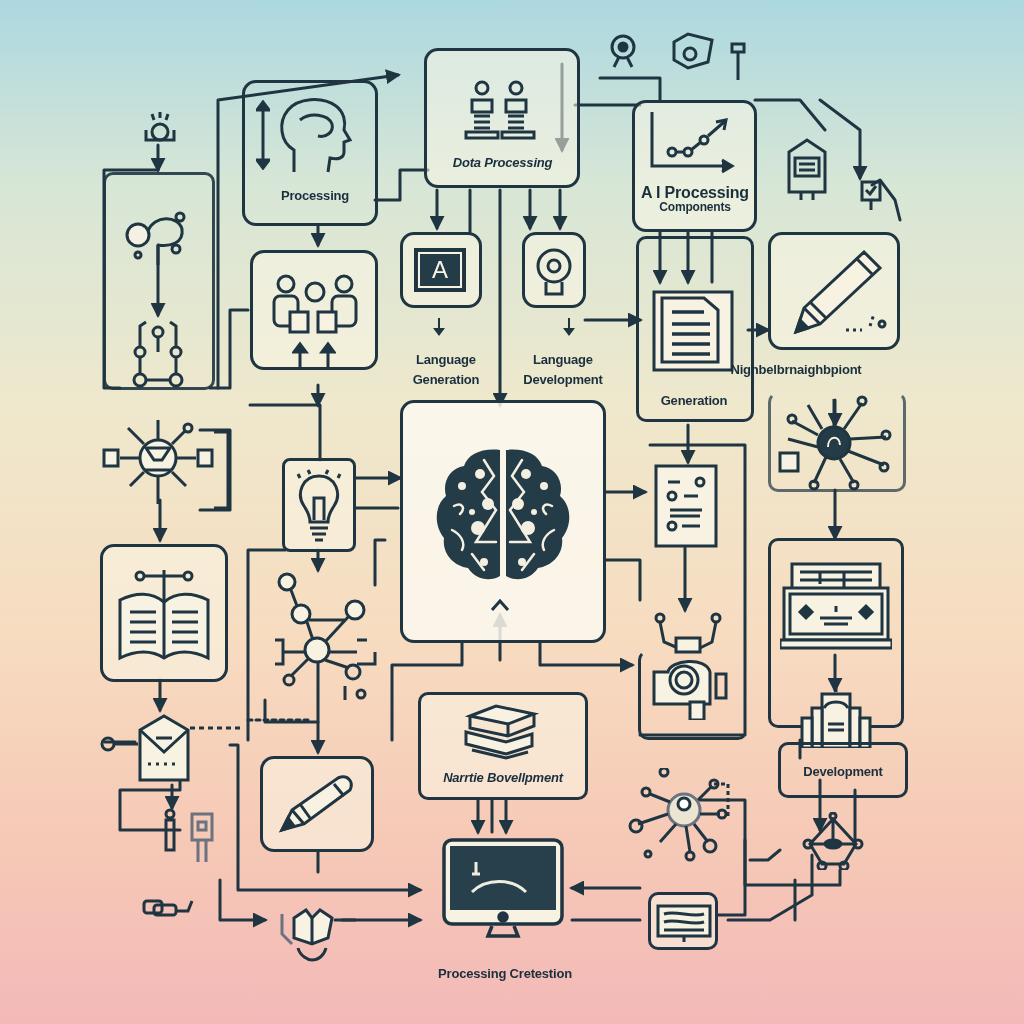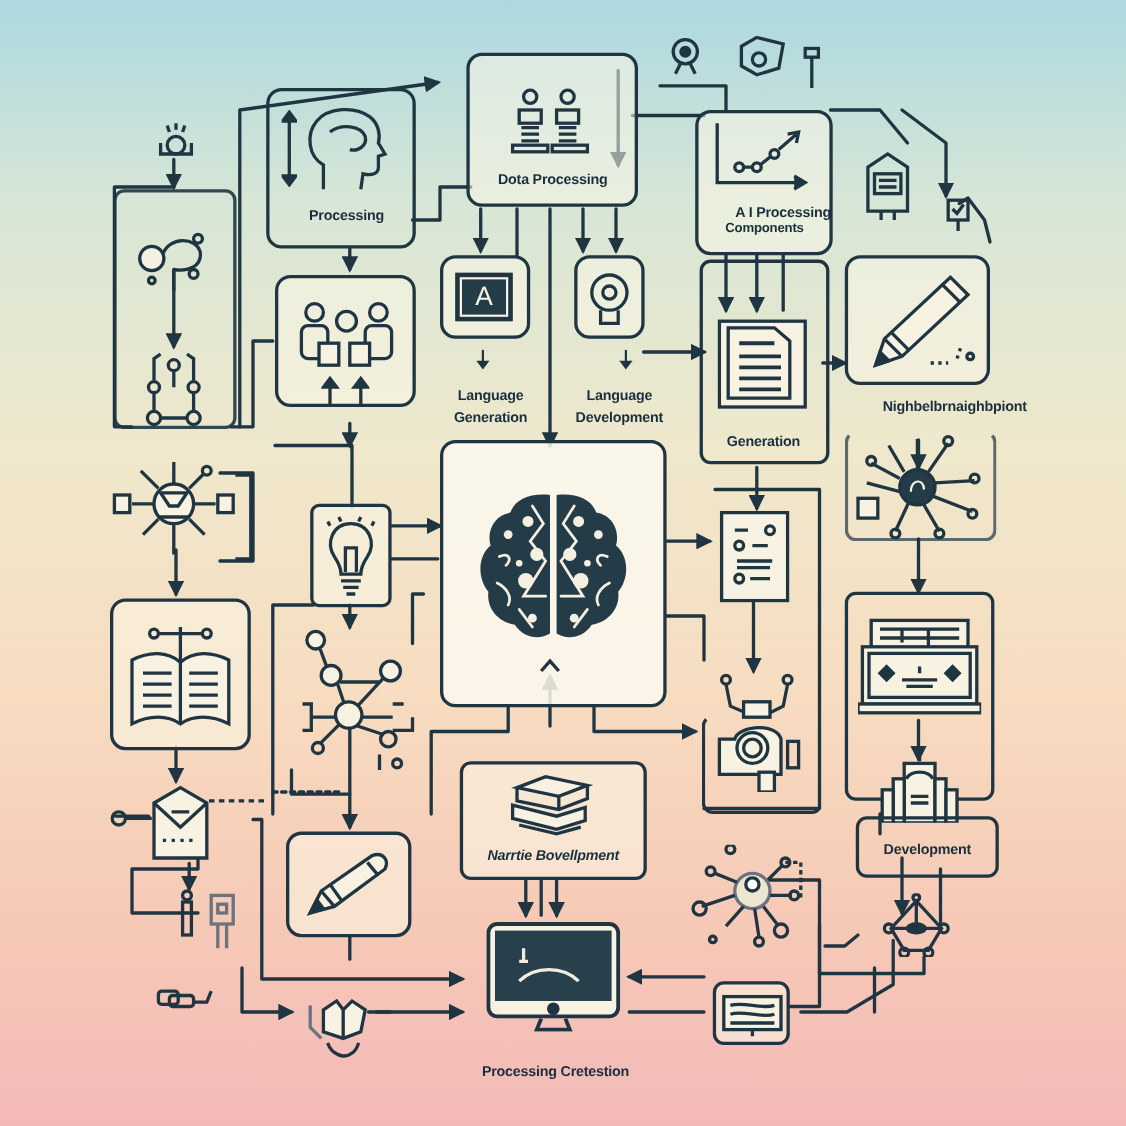--- a/index.html
+++ b/index.html
@@ -113,33 +113,33 @@
 <div class="box" style="left:424px;top:48px;width:156px;height:140px;"></div>
 <svg class="ico" style="left:460px;top:78px" width="80" height="62" viewBox="0 0 80 62" fill="none" stroke="#1f3542" stroke-width="3">
   <circle cx="22" cy="10" r="6"></circle>
     <circle cx="56" cy="10" r="6"></circle>
   <rect x="12" y="22" width="20" height="12"></rect>
     <rect x="46" y="22" width="20" height="12"></rect>
   <path d="M14,38 L30,38 M14,44 L30,44 M14,50 L30,50 M48,38 L64,38 M48,44 L64,44 M48,50 L64,50"></path>
   <rect x="6" y="54" width="32" height="6"></rect>
     <rect x="42" y="54" width="32" height="6"></rect>
 </svg>
-<div class="lbl" style="left:430px;top:155px;width:145px;">Dota Processing</div>
+<div class="lbl" style="left:430px;top:155px;width:145px;font-style:italic;">Dota Processing</div>
 
 <div class="box" style="left:632px;top:100px;width:125px;height:132px;"></div>
 <svg class="ico" style="left:648px;top:108px" width="100" height="70" viewBox="0 0 100 70" fill="none" stroke="#1f3542" stroke-width="3">
   <path d="M4,4 L4,58 L80,58"></path>
     <path d="M74,52 L84,58 L74,64" fill="#1f3542"></path>
   <circle cx="24" cy="44" r="4"></circle>
     <circle cx="40" cy="44" r="4"></circle>
     <circle cx="56" cy="32" r="4"></circle>
   <path d="M28,44 L36,44 M43,42 L53,34 M60,28 L76,14"></path>
     <path d="M68,14 L78,12 L76,22"></path>
 </svg>
-<div class="lbl" style="left:657px;top:185px;width:110px;font-size:13px;">A I Processing</div>
+<div class="lbl" style="left:640px;top:185px;width:110px;font-size:16px;">A I Processing</div>
 <div class="lbl" style="left:640px;top:200px;width:110px;font-size:12px;text-align:center;">Components</div>
 
 <svg class="ico" style="left:606px;top:33px" width="34" height="36" viewBox="0 0 34 36" fill="none" stroke="#1f3542" stroke-width="3">
     <circle cx="17" cy="14" r="11"></circle>
     <circle cx="17" cy="14" r="4" fill="#1f3542"></circle>
     <path d="M8,34 L13,24 M26,34 L21,24"></path>
   </svg>
 <svg class="ico" style="left:668px;top:32px" width="50" height="40" viewBox="0 0 50 40" fill="none" stroke="#1f3542" stroke-width="3">
     <path d="M6,10 L20,2 L44,8 L40,30 L20,36 L6,28z"></path>
     <circle cx="22" cy="22" r="6"></circle>
@@ -228,21 +228,21 @@
 <div class="lbl" style="left:640px;top:393px;width:108px;">Generation</div>
 
 <div class="box" style="left:768px;top:232px;width:132px;height:118px;"></div>
 <svg class="ico" style="left:786px;top:244px" width="104" height="96" viewBox="0 0 104 96" fill="none" stroke="#1f3542" stroke-width="3">
   <path d="M10,88 L18,64 L78,8 L94,24 L34,80z" fill="#f7f2e2"></path>
     <path d="M18,64 L34,80 M24,58 L40,74 M70,14 L86,30"></path>
     <path d="M10,88 L14,76 L22,84z" fill="#1f3542"></path>
   <path d="M60,86 L76,86 M84,82 L88,70" stroke-dasharray="3 4"></path>
     <circle cx="96" cy="80" r="3"></circle>
 </svg>
-<div class="lbl" style="left:792px;top:362px;width:152px;">Nighbelbrnaighbpiont</div>
+<div class="lbl" style="left:720px;top:362px;width:152px;">Nighbelbrnaighbpiont</div>
 
 <div class="box plain" style="left:768px;top:392px;width:138px;height:100px;border-radius:10px;border-color:rgba(31,53,66,0.7);border-top-color:transparent;"></div>
 <svg class="ico" style="left:778px;top:395px" width="120" height="100" viewBox="0 0 120 100" fill="none" stroke="#1f3542" stroke-width="3">
   <circle cx="56" cy="48" r="16" fill="#243b48"></circle>
     <path d="M50,52 C50,40 62,40 62,50" stroke="#f7f2e2" stroke-width="2"></path>
   <path d="M40,40 L14,26 M44,34 L30,10 M56,32 L56,4 M66,34 L84,8 M72,44 L108,42 M70,56 L106,70 M62,64 L76,88 M48,62 L36,88 M40,52 L10,44"></path>
   <circle cx="14" cy="24" r="4"></circle>
     <circle cx="84" cy="6" r="4"></circle>
     <circle cx="108" cy="40" r="4"></circle>
     <circle cx="76" cy="90" r="4"></circle>

